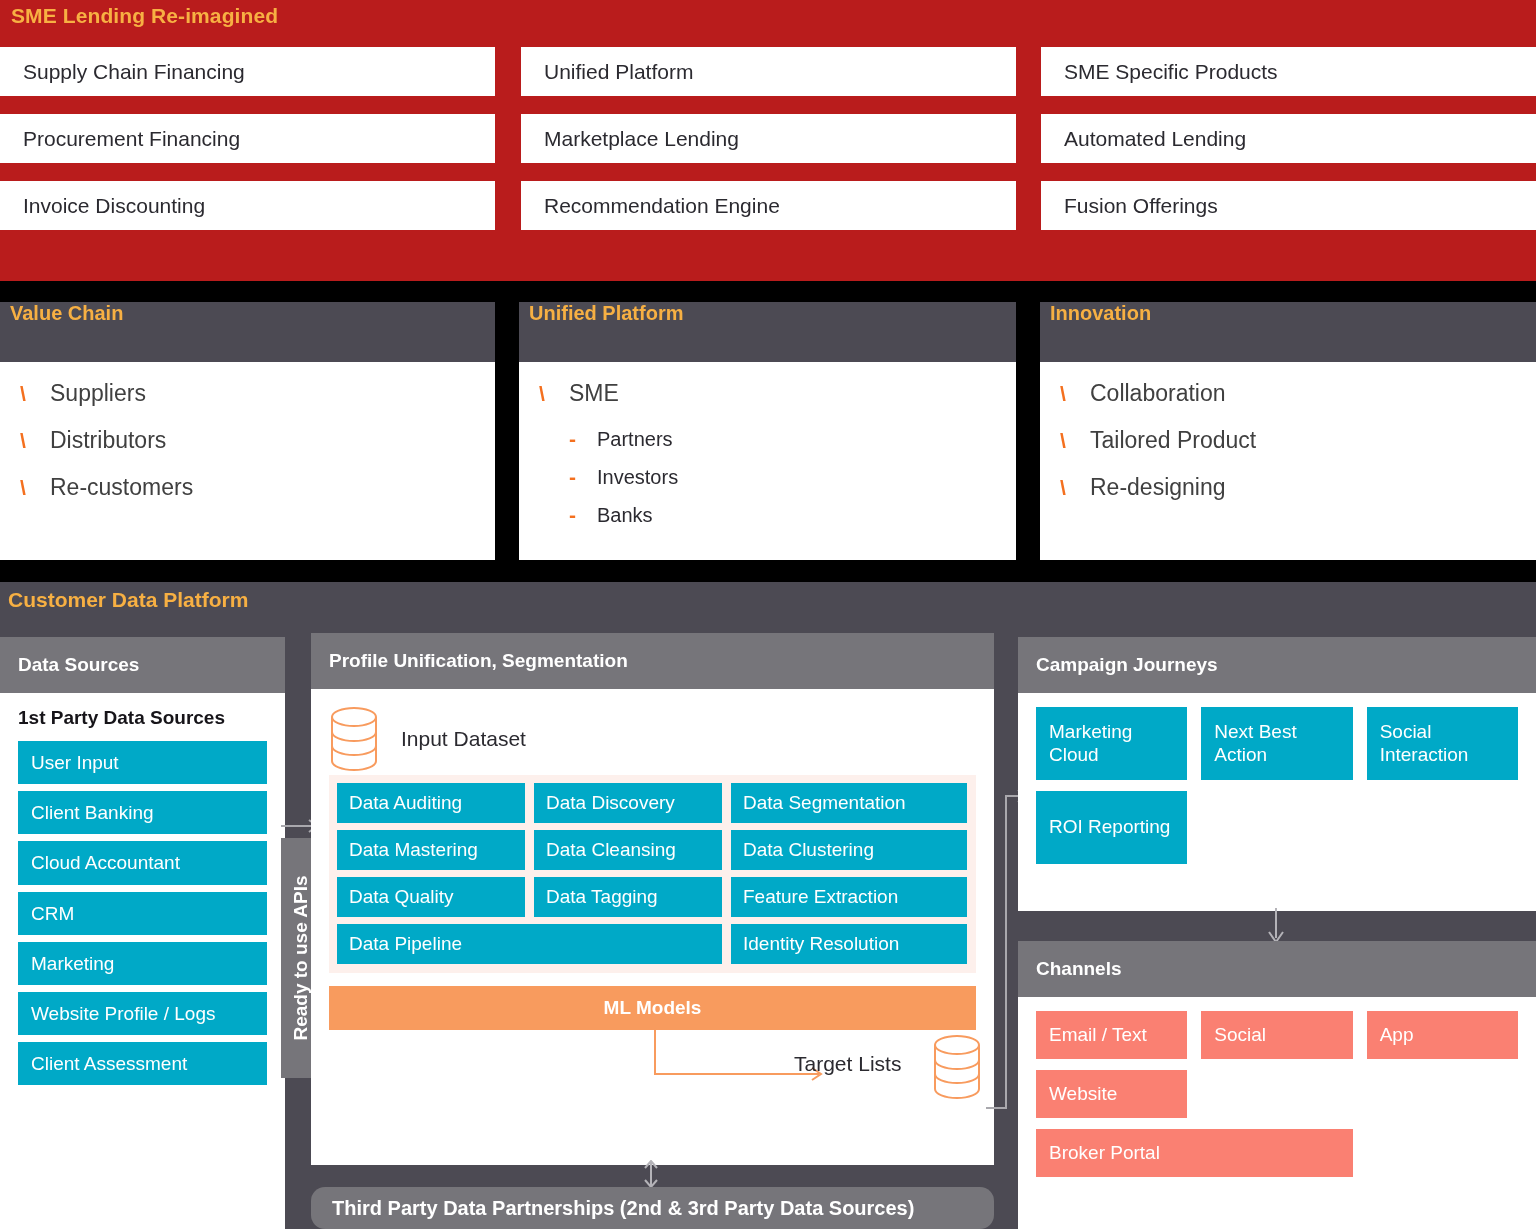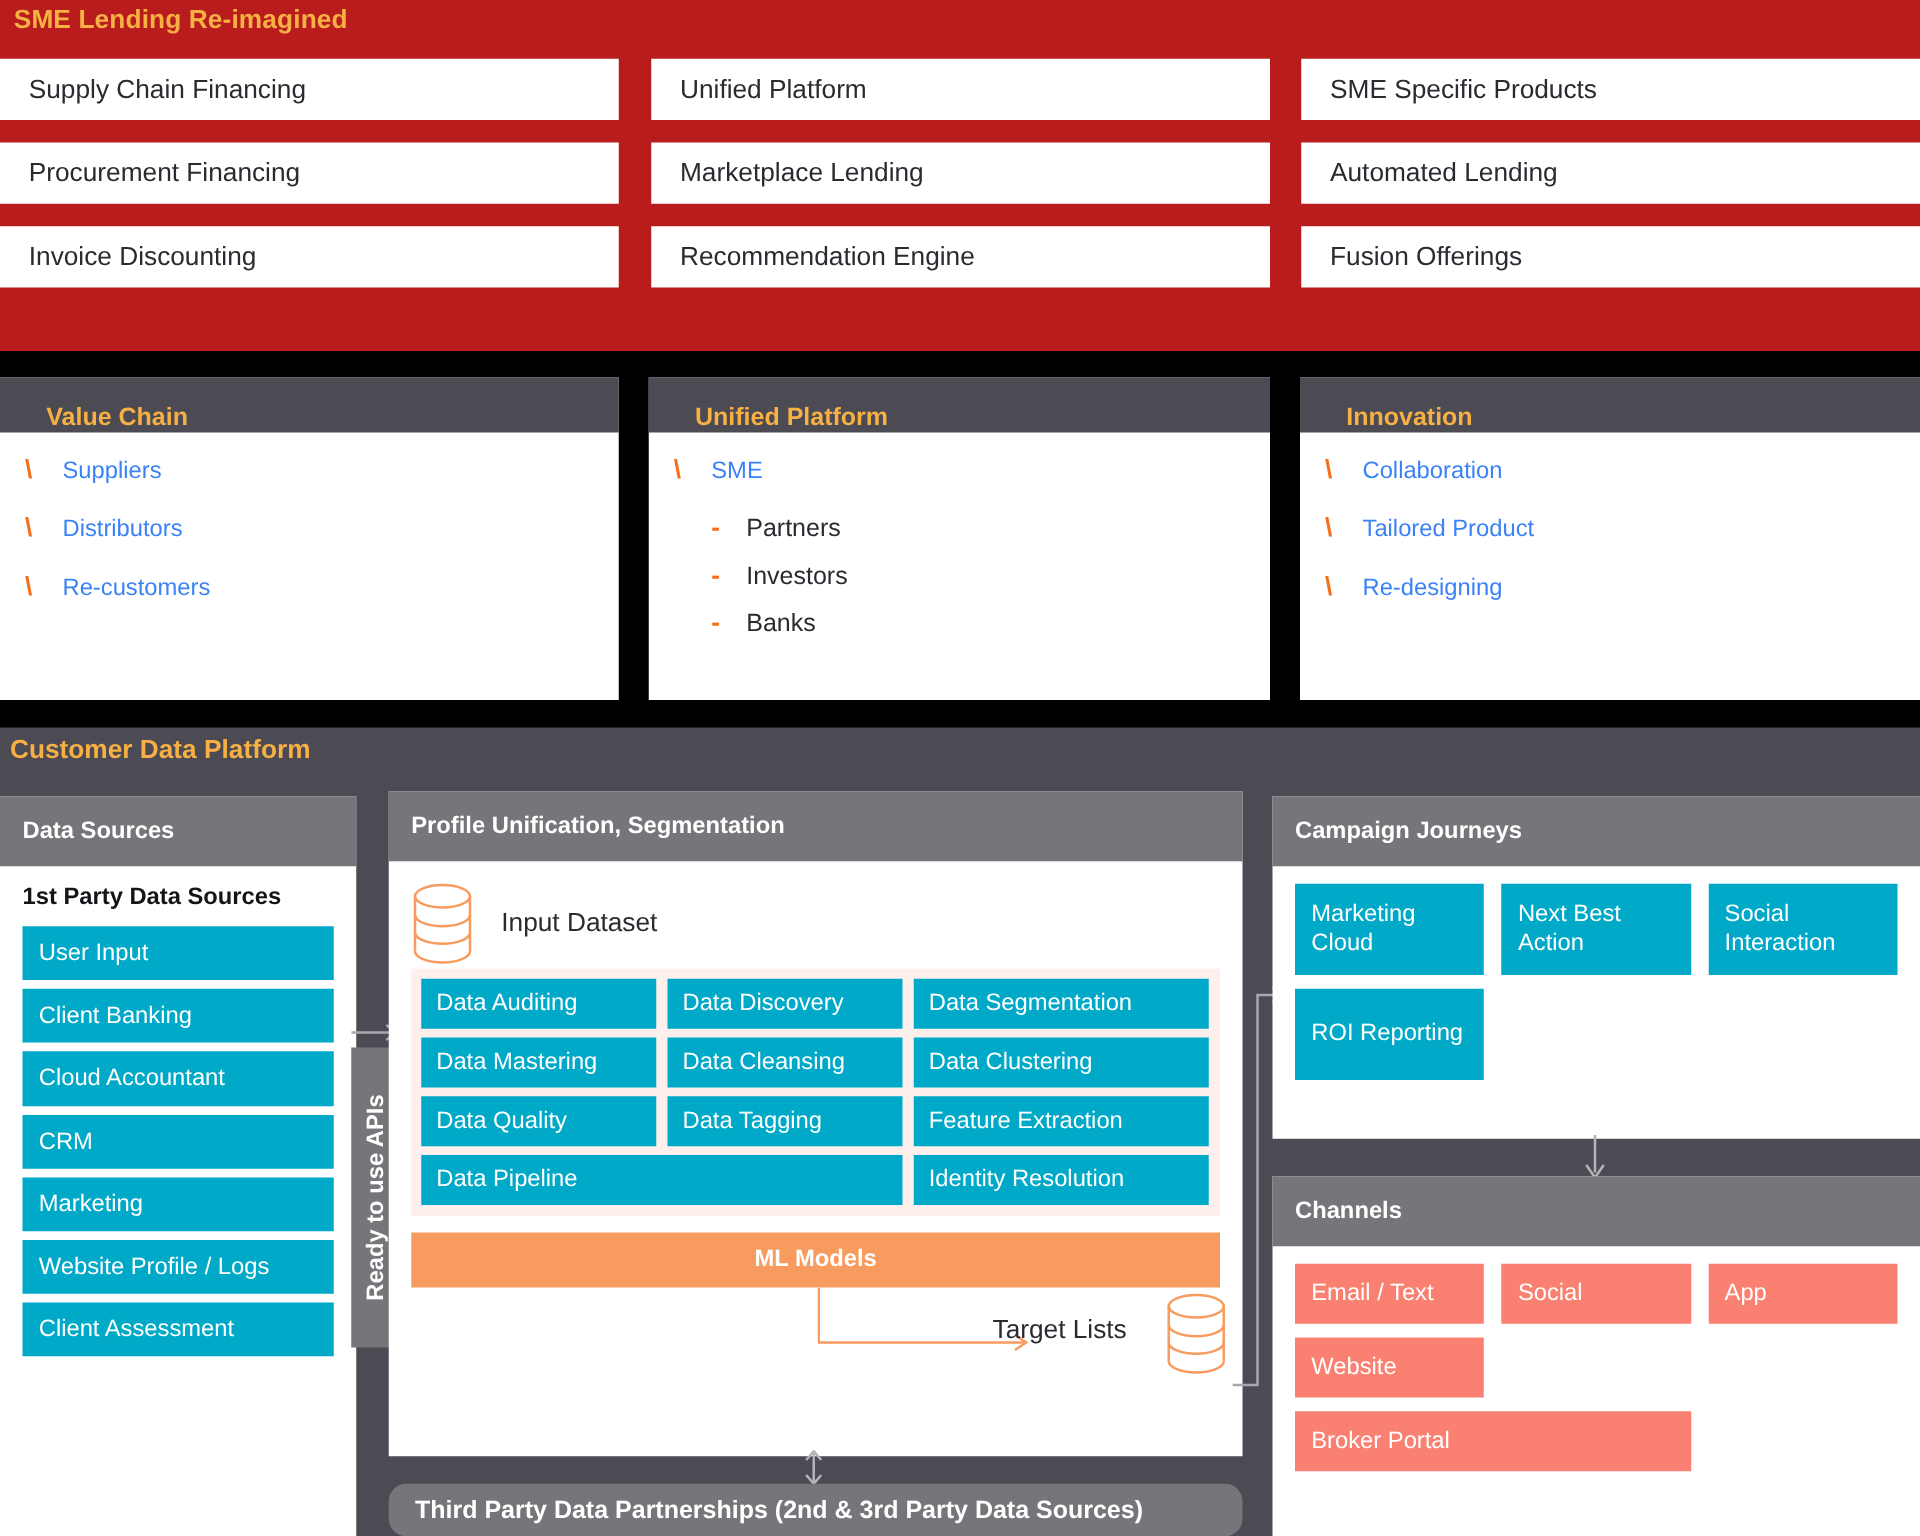--- a/index.html
+++ b/index.html
@@ -37,31 +37,31 @@
   #band-1 { top:281px; height:21px; }
   #band-2 { top:560px; height:22px; }
 
   
   #sec-panels { position:absolute; left:0; top:302px; width:1536px; height:258px; }
   .panel { position:absolute; top:0; height:258px; background:#ffffff; }
   #panel-0 { left:0px;    width:495px; }
   #panel-1 { left:519px;  width:497px; }
   #panel-2 { left:1040px; width:496px; }
   .panel-head {
-    height:44px; background:#4c4a53;
-    display:flex; align-items:flex-end; padding-left:37px;
+    height:60px; background:#4c4a53;
+    display:flex; align-items:flex-start; padding-left:10px;
   }
   .panel-head-title { font-size:20px; font-weight:bold; color:#f7b043; }
   .panel-body { padding:18px 0 0 20px; }
   .bullet-row { display:flex; align-items:baseline; height:47px; }
   .bullet-mark {
     color:#f4701f; font-size:21px; font-weight:bold; width:30px;
     display:inline-block; flex:0 0 30px;
   }
-  .bullet-text { font-size:19px; color:#3b82f6; }
+  .bullet-text { font-size:23px; color:#404040; }
   .sub-row { display:flex; align-items:baseline; height:38px; padding-left:30px; }
   .sub-mark {
     color:#f4701f; font-size:21px; font-weight:bold; width:28px;
     flex:0 0 28px; display:inline-block;
   }
   .sub-text { font-size:20px; color:#2b2a30;text-align:center; }
 
   
   #sec-cdp {
     position:absolute; left:0; top:582px; width:1536px; height:647px;

